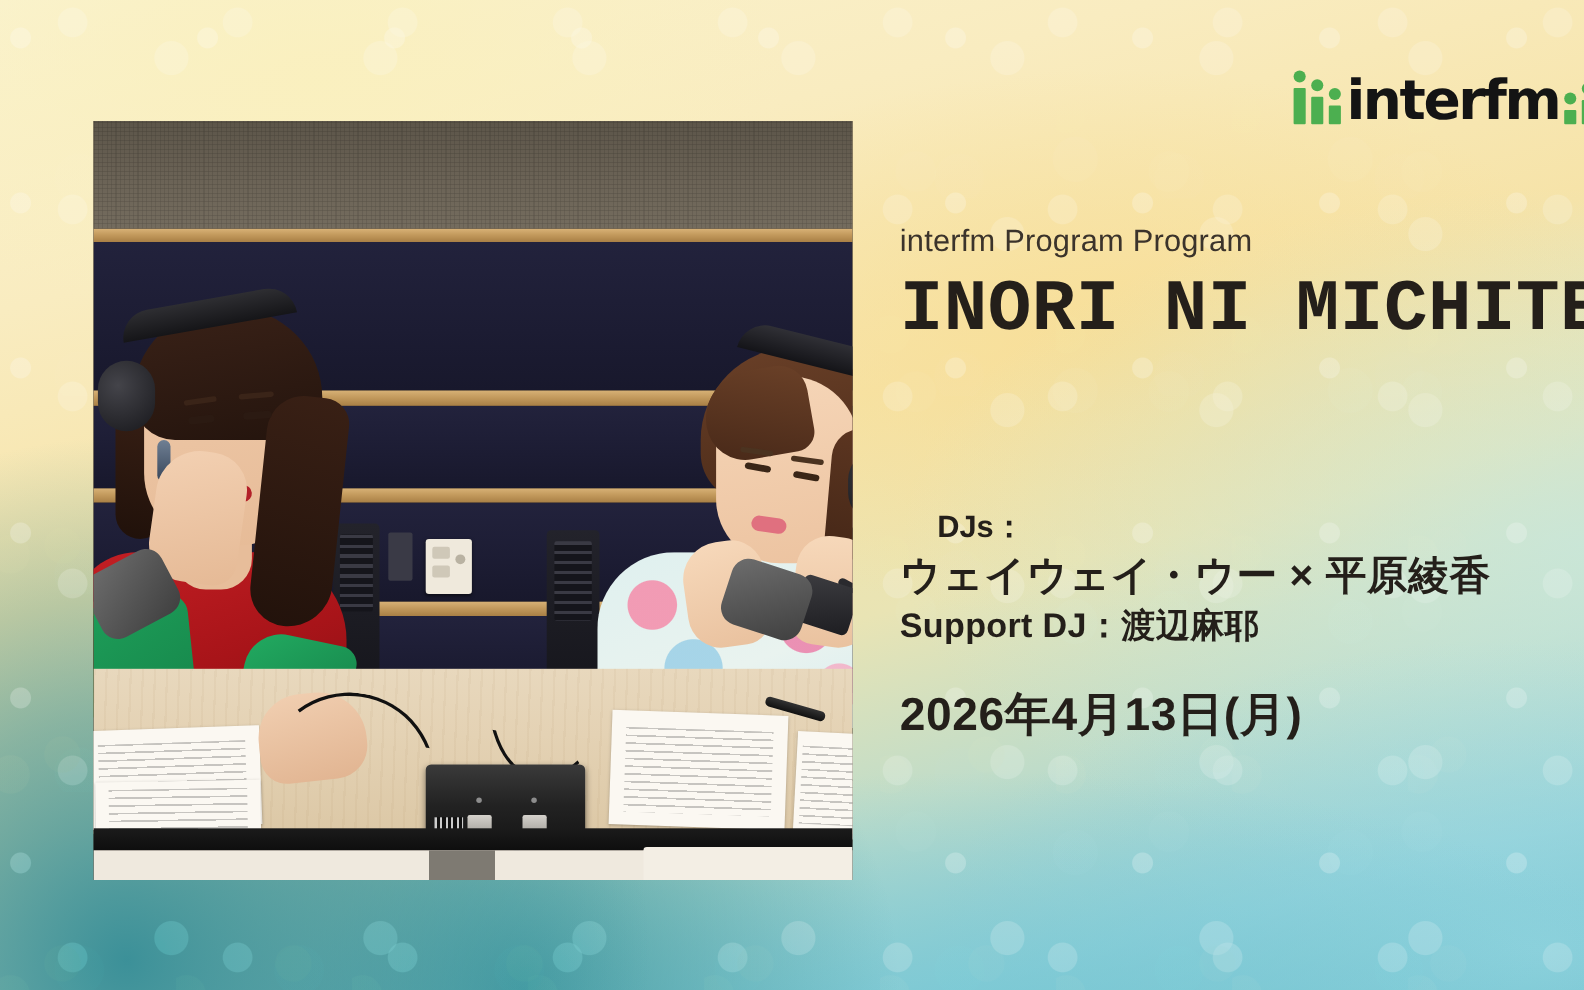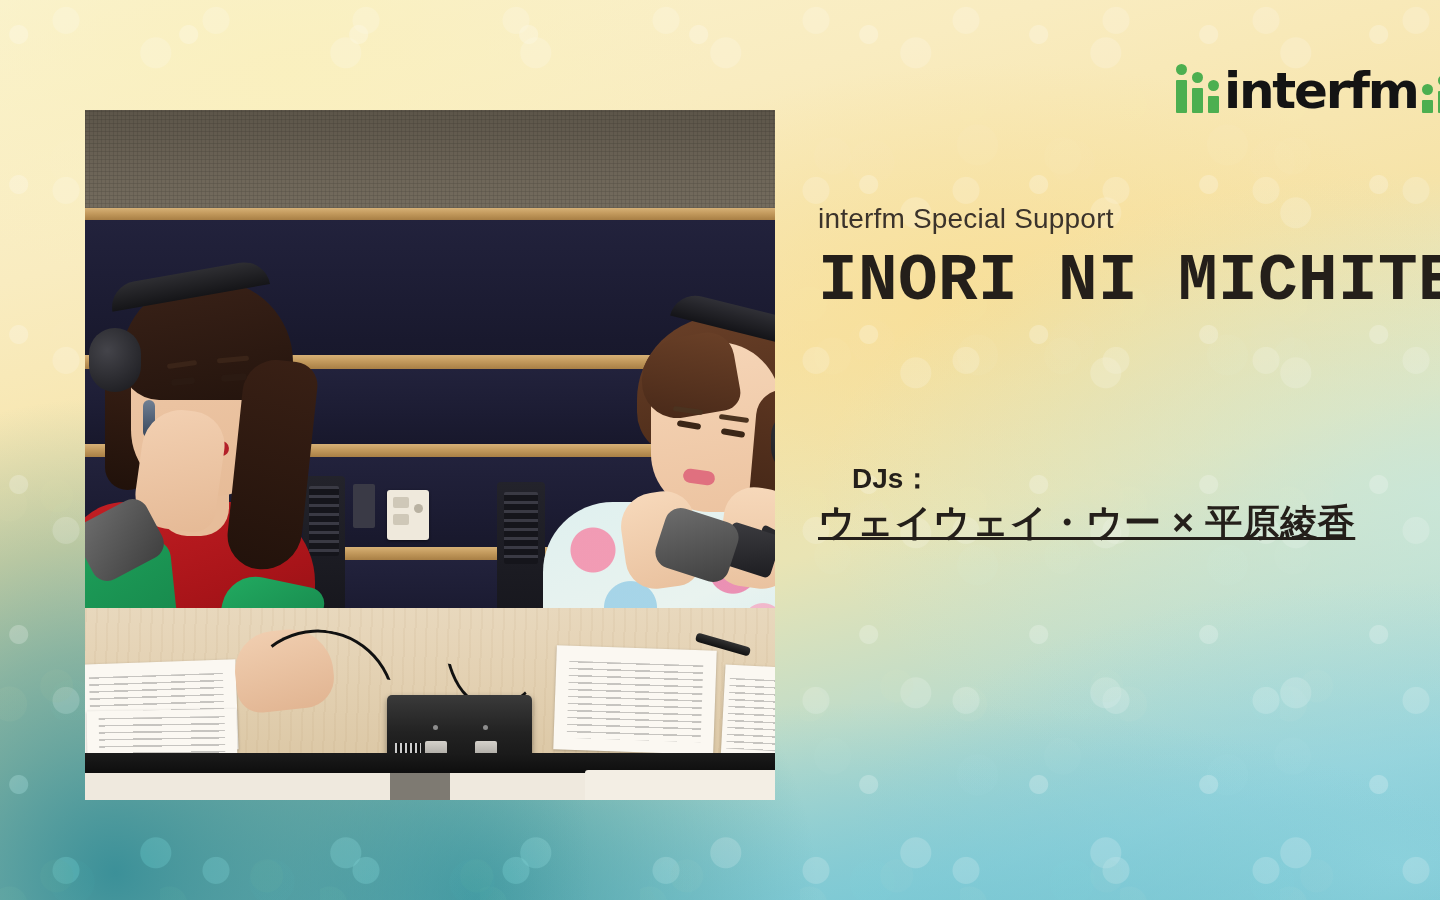--- a/index.html
+++ b/index.html
@@ -166,21 +166,21 @@
   .pr-micbody{left:640px;top:418px;width:52px;height:44px;background:linear-gradient(160deg,#3c3c40,#1d1d21);border-radius:6px;transform:rotate(18deg);}
   .pr-micarm{left:676px;top:420px;width:26px;height:8px;background:#2a2a2e;border-radius:4px;transform:rotate(28deg);}
 
   
   #textcol{position:absolute;left:818px;top:0;width:600px;height:900px;}
   .t-supra{position:absolute;top:203px;left:0;font-size:28px;color:#3b332b;letter-spacing:.2px;}
   .t-title-en{position:absolute;top:244px;left:0;font-size:66px;font-weight:700;color:#241f1a;letter-spacing:.4px;white-space:nowrap;font-family:Liberation Mono, monospace;}
   .t-title-ja{position:absolute;top:305px;left:0;font-size:56px;font-weight:600;color:#241f1a;letter-spacing:4px;
     font-family:"DejaVu Serif","Liberation Serif",serif;white-space:nowrap;}
   .t-djs-label{position:absolute;top:460px;left:0;font-size:28px;font-weight:700;color:#241f1a;margin-left:34px;}
-  .t-djs-names{position:absolute;top:498px;left:0;font-size:37px;font-weight:600;color:#241f1a;letter-spacing:.5px;white-space:nowrap;text-decoration:underline;}
+  .t-djs-names{position:absolute;top:498px;left:0;font-size:37px;font-weight:600;color:#241f1a;letter-spacing:.5px;white-space:nowrap;}
   .t-support{position:absolute;top:548px;left:0;font-size:31px;font-weight:600;color:#241f1a;letter-spacing:.3px;white-space:nowrap;}
   .t-date{position:absolute;top:622px;left:0;font-size:42px;font-weight:700;color:#241f1a;letter-spacing:.5px;white-space:nowrap;}
   .t-time{position:absolute;top:673px;left:0;font-size:42px;font-weight:700;color:#241f1a;letter-spacing:.5px;white-space:nowrap;}
 </style>
 </head>
 <body>
 
 <div id="poster">
 
   <div id="grain"></div>
@@ -276,19 +276,21 @@
     <div class="ph cablev cv1"></div>
     <div class="ph cablev cv2"></div>
     <div class="ph pen"></div>
     <div class="ph desk-edge"></div>
     <div class="ph floorpanel"></div>
     <div class="ph fp-gap"></div>
     <div class="ph fp-r"></div>
   </div>
 
   <div id="textcol">
-    <div class="t-supra">interfm Special Support</div>
+    <div class="t-supra">interfm Program Program</div>
     <div class="t-title-en">INORI NI MICHITE</div>
     <div class="t-djs-label">DJs：</div>
     <div class="t-djs-names">ウェイウェイ・ウー × 平原綾香</div>
+    <div class="t-support">Support DJ：渡辺麻耶</div>
+    <div class="t-date">2026年4月13日(月)</div>
   </div>
 
 </div>
 
 </body></html>

